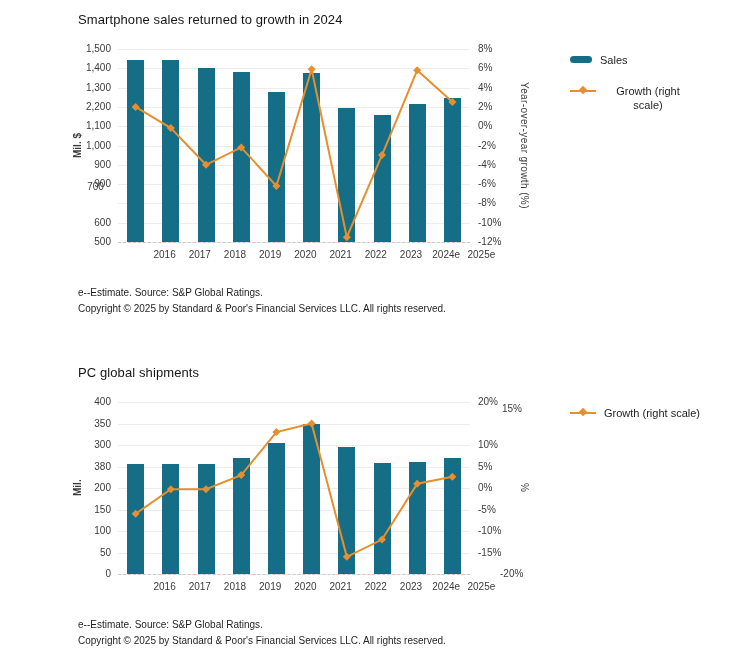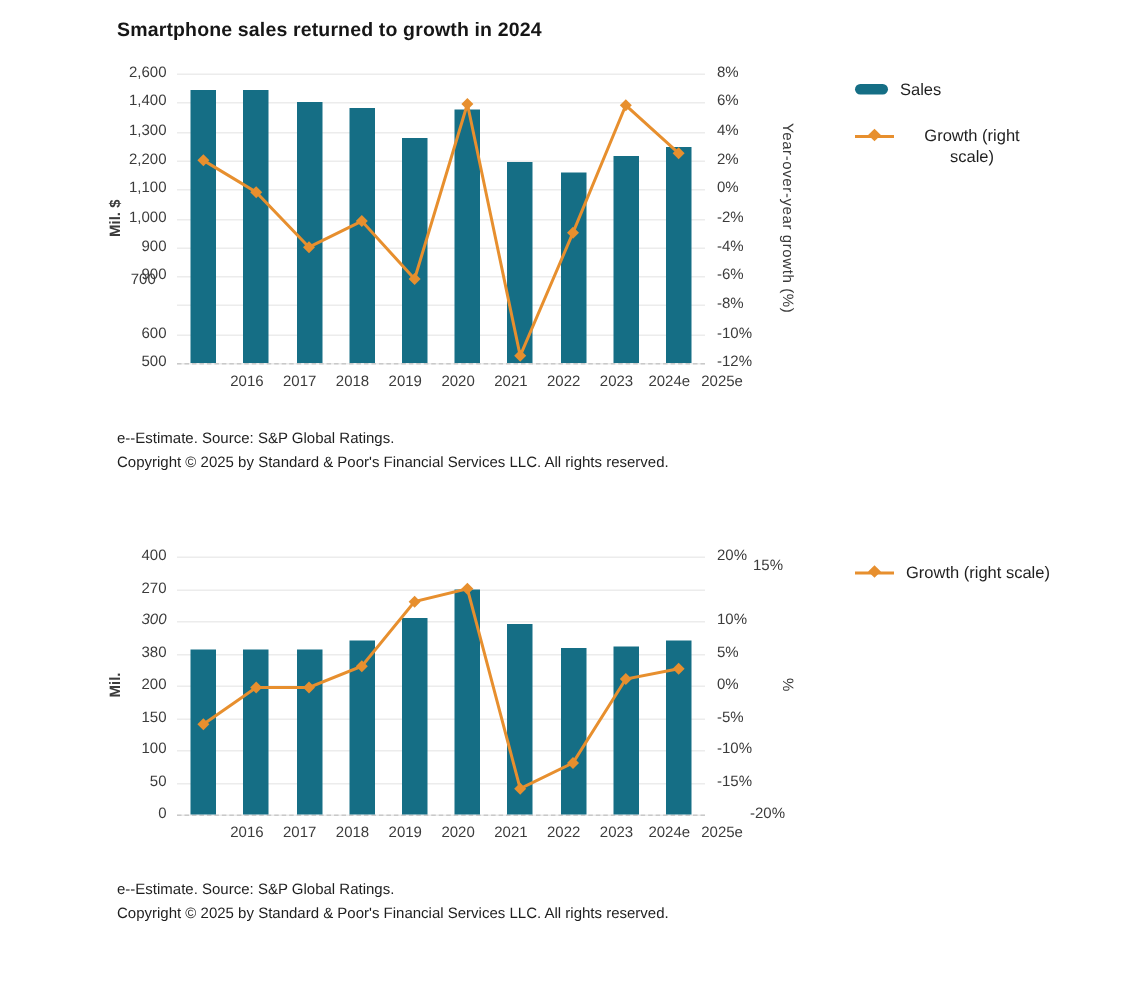--- a/index.html
+++ b/index.html
@@ -1,18 +1,18 @@
 <!DOCTYPE html>
 <html><head>
 <meta charset="utf-8">
 <style>
   html,body{margin:0;padding:0;background:#ffffff;}
   body{font-family:"Liberation Sans",sans-serif;color:#1a1a1a;}
   .page{position:relative;width:750px;height:661px;box-sizing:border-box;padding:12px 0 0 72px;overflow:hidden;background:#fff;}
-  .chart-title{font-size:13px;font-weight:700;margin:0 0 16px 6px;color:#161616;letter-spacing:.1px;}
+  .chart-title{font-size:13px;font-weight:400;margin:0 0 16px 6px;color:#161616;letter-spacing:.1px;}
   .chart-row{display:flex;align-items:flex-start;margin-bottom:12px;}
   .plot-canvas{position:relative;flex:0 0 auto;}
   .gridline{position:absolute;height:1px;background:#ECECEC;}
   .xaxis{position:absolute;height:0;border-top:1px dashed #C9C9C9;}
   .tick{position:absolute;font-size:10px;color:#3B3B3B;line-height:12px;white-space:nowrap;}
   .tick-left{text-align:right;}
   .tick-right{text-align:left;}
   .xlab{text-align:center;margin-left:29px;}
   .bar{position:absolute;background:#156E85;}
   .ylab-left{position:absolute;left:0;width:13px;writing-mode:vertical-rl;transform:rotate(180deg);
@@ -36,21 +36,21 @@
 
 <div class="page">
 
   <section class="chart-section">
     <h2 class="chart-title">Smartphone sales returned to growth in 2024</h2>
     <div class="chart-row">
       <div class="plot-canvas" style="width: 470px; height: 231px;">
         <div class="ylab-left" style="top: 6px; height: 193px;">Mil. $</div>
         <div class="ylab-right" style="top: 6px; height: 193px; left: 444px;">Year-over-year growth (%)</div>
       <div class="gridline" style="left: 46px; top: 6px; width: 352px;"></div>
-          <div class="tick tick-left" style="left: 8px; top: 0px; width: 31px;">2,600</div>
+          <div class="tick tick-left" style="left: 8px; top: 0px; width: 31px;">1,500</div>
           <div class="gridline" style="left: 46px; top: 25.3px; width: 352px;"></div>
           <div class="tick tick-left" style="left: 8px; top: 19.3px; width: 31px;">1,400</div>
           <div class="gridline" style="left: 46px; top: 44.6px; width: 352px;"></div>
           <div class="tick tick-left" style="left: 8px; top: 38.6px; width: 31px;">1,300</div>
           <div class="gridline" style="left: 46px; top: 63.9px; width: 352px;"></div>
           <div class="tick tick-left" style="left: 8px; top: 57.9px; width: 31px;">2,200</div>
           <div class="gridline" style="left: 46px; top: 83.2px; width: 352px;"></div>
           <div class="tick tick-left" style="left: 8px; top: 77.2px; width: 31px;">1,100</div>
           <div class="gridline" style="left: 46px; top: 102.5px; width: 352px;"></div>
           <div class="tick tick-left" style="left: 8px; top: 96.5px; width: 31px;">1,000</div>
@@ -119,30 +119,31 @@
           <span class="swatch-line"></span>
           <span class="legend-label">Growth (right scale)</span>
         </div>
       </div>
     </div>
     <p class="footnote">e--Estimate. Source: S&amp;P Global Ratings.</p>
     <p class="footnote">Copyright © 2025 by Standard &amp; Poor's Financial Services LLC. All rights reserved.</p>
   </section>
 
   <section class="chart-section">
+    <h2 class="chart-title">PC global shipments</h2>
     <div class="chart-row">
       <div class="plot-canvas" style="width: 470px; height: 210px;">
         <div class="ylab-left" style="top: 6px; height: 172px;">Mil.</div>
         <div class="ylab-right" style="top: 6px; height: 172px; left: 444px;">%</div>
       <div class="gridline" style="left: 46px; top: 6px; width: 352px;"></div>
           <div class="tick tick-left" style="left: 8px; top: 0px; width: 31px;">400</div>
           <div class="gridline" style="left: 46px; top: 27.5px; width: 352px;"></div>
-          <div class="tick tick-left" style="left: 8px; top: 21.5px; width: 31px;">270</div>
+          <div class="tick tick-left" style="left: 8px; top: 21.5px; width: 31px;">350</div>
           <div class="gridline" style="left: 46px; top: 49px; width: 352px;"></div>
-          <div class="tick tick-left" style="left: 8px; top: 43px; width: 31px; font-style: italic;">300</div>
+          <div class="tick tick-left" style="left: 8px; top: 43px; width: 31px;">300</div>
           <div class="gridline" style="left: 46px; top: 70.5px; width: 352px;"></div>
           <div class="tick tick-left" style="left: 8px; top: 64.5px; width: 31px;">380</div>
           <div class="gridline" style="left: 46px; top: 92px; width: 352px;"></div>
           <div class="tick tick-left" style="left: 8px; top: 86px; width: 31px;">200</div>
           <div class="gridline" style="left: 46px; top: 113.5px; width: 352px;"></div>
           <div class="tick tick-left" style="left: 8px; top: 107.5px; width: 31px;">150</div>
           <div class="gridline" style="left: 46px; top: 135px; width: 352px;"></div>
           <div class="tick tick-left" style="left: 8px; top: 129px; width: 31px;">100</div>
           <div class="gridline" style="left: 46px; top: 156.5px; width: 352px;"></div>
           <div class="tick tick-left" style="left: 8px; top: 150.5px; width: 31px; text-align: right;">50</div>

